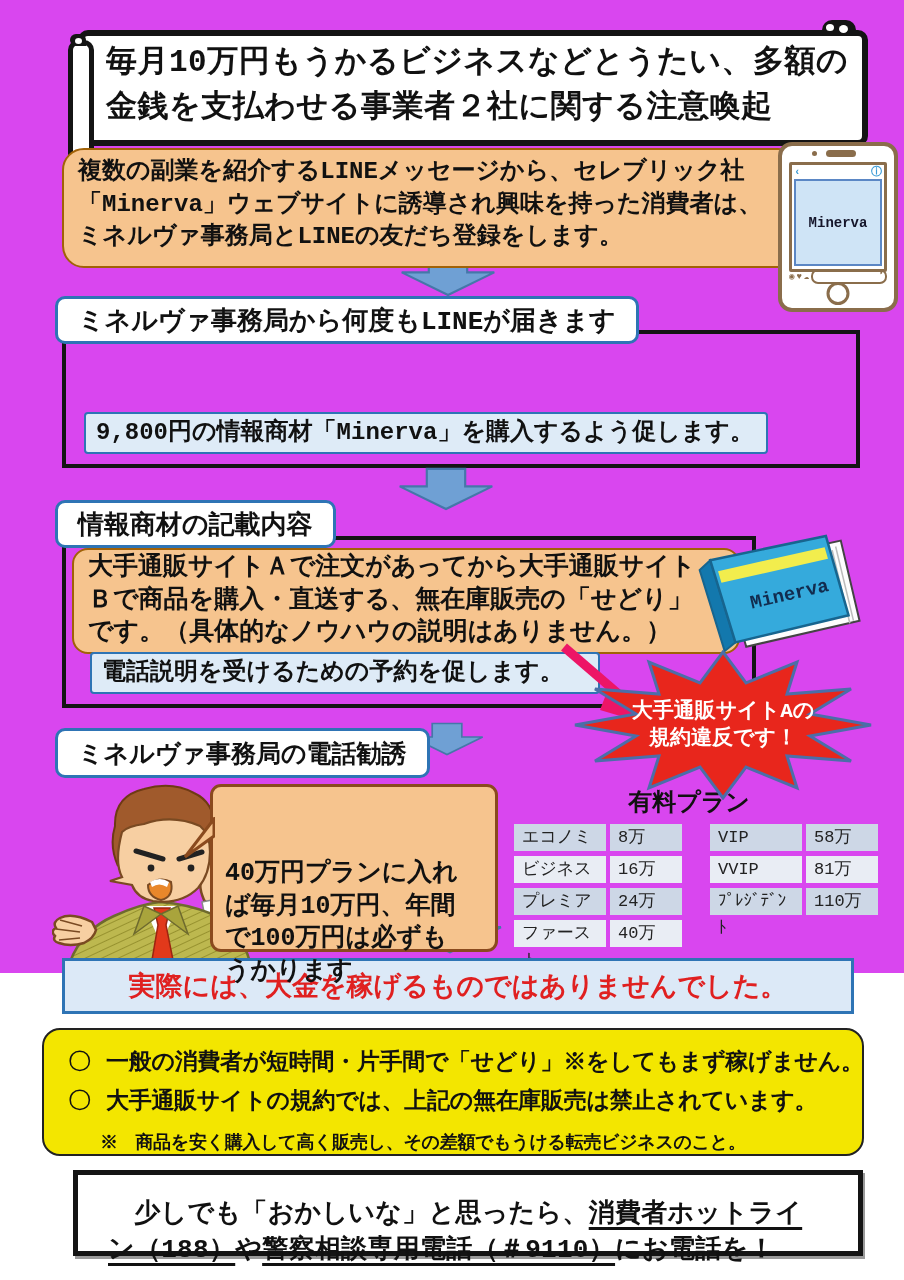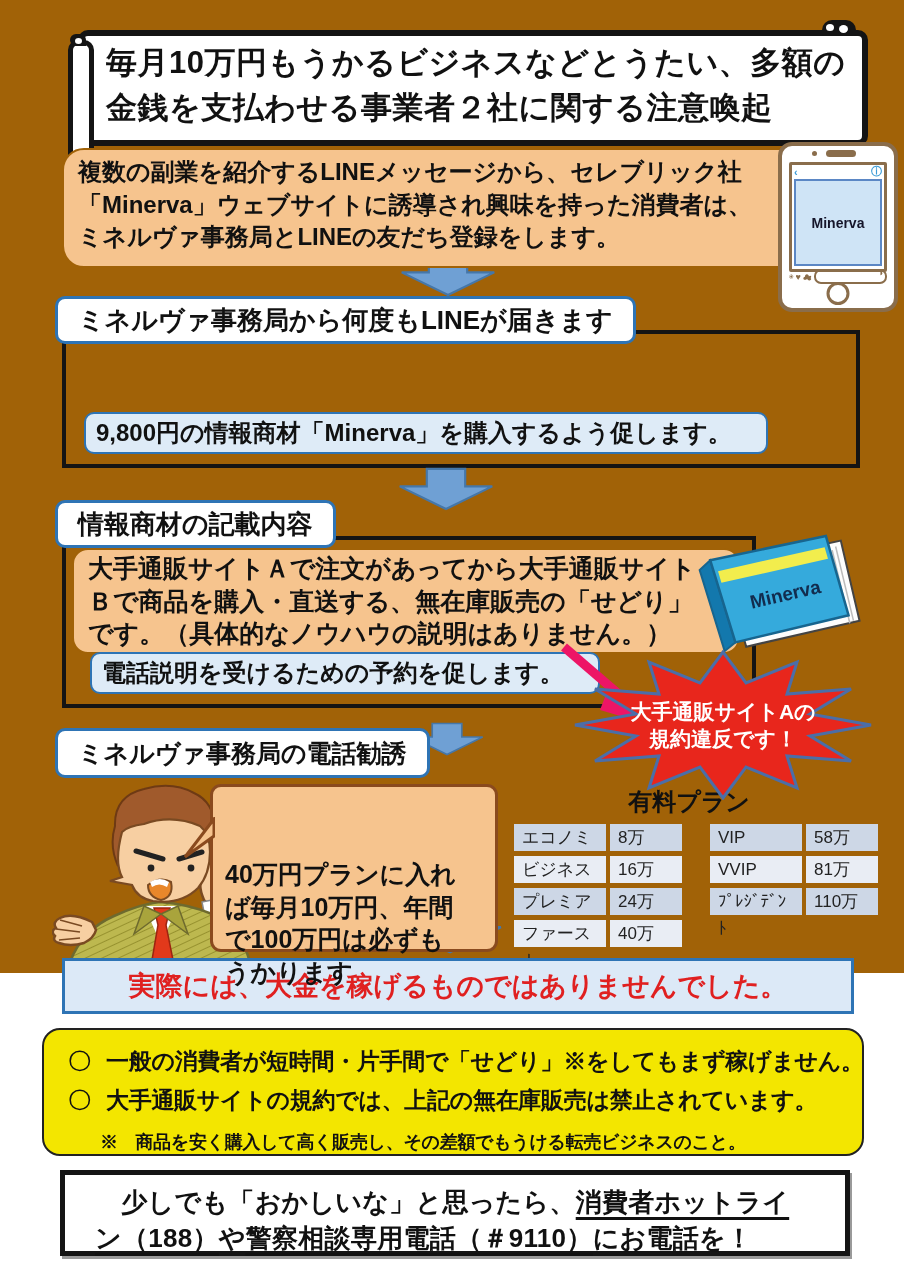--- a/index.html
+++ b/index.html
@@ -1,31 +1,31 @@
 <!DOCTYPE html>
 <html lang="ja"><head>
 <meta charset="utf-8">
 <style>
   html,body{margin:0;padding:0;}
   body{width:904px;height:1280px;background:#fff;font-family:"Liberation Sans",sans-serif;position:relative;overflow:hidden;}
-  #page{position:absolute;inset:0;width:904px;height:973px;background:#a16207;}
+  #page{position:absolute;inset:0;width:904px;height:973px;background:#d946ef;font-family:Liberation Mono, monospace;}
 
   
   .banner{position:absolute;left:78px;top:30px;width:778px;height:104px;background:#fff;border:6px solid #141414;border-radius:10px;z-index:3;}
   .banner-title{position:absolute;left:22px;top:5px;white-space:pre-line;font-size:31px;font-weight:700;color:#111;line-height:1.45;letter-spacing:0.5px;}
   .banner-roll{position:absolute;left:-16px;top:4px;width:16px;height:114px;background:#fff;border:5px solid #141414;border-radius:10px;z-index:4;}
   .banner-roll::before{content:"";position:absolute;left:-3px;top:-11px;width:16px;height:12px;background:#141414;border-radius:8px 8px 0 8px;}
   .banner-roll::after{content:"";position:absolute;left:2px;top:-7px;width:7px;height:6px;background:#fff;border-radius:50%;}
   .banner-curl{position:absolute;right:6px;top:-16px;width:34px;height:16px;background:#141414;border-radius:10px 10px 2px 2px;}
   .banner-curl::before{content:"";position:absolute;left:4px;top:4px;width:8px;height:7px;background:#fff;border-radius:50%;}
   .banner-curl::after{content:"";position:absolute;left:17px;top:5px;width:9px;height:8px;background:#fff;border-radius:50%;}
 
   
   .orange-box{position:absolute;background:#F6C48E;border:2px solid #a16207;border-radius:22px;font-weight:700;color:#111;white-space:pre-line;z-index:3;}
-  .blue-box{position:absolute;background:#DEEBF7;border:2px solid #2E74B5;border-radius:10px;font-weight:700;color:#111;z-index:3;}
+  .blue-box{position:absolute;background:#DEEBF7;border:2px solid #2E74B5;border-radius:4px;font-weight:700;color:#111;z-index:3;}
   .black-frame{position:absolute;border:4px solid #141414;background:transparent;z-index:1;}
   .sec-header{position:absolute;background:#fff;border:3px solid #2E74B5;border-radius:10px;font-weight:700;color:#111;font-size:26px;display:flex;align-items:center;padding:0 20px;z-index:4;}
 
   .intro-box{left:62px;top:148px;width:706px;height:104px;font-size:24px;line-height:1.36;padding:6px 14px;}
   .claim-box{left:72px;top:344px;width:742px;height:58px;font-size:25px;line-height:1.26;padding:3px 12px;border-radius:14px;}
   .action1-box{left:84px;top:412px;width:660px;height:38px;font-size:24px;line-height:38px;padding:0 10px;}
   .desc-box{left:72px;top:548px;width:636px;height:98px;font-size:25px;line-height:1.3;padding:2px 14px;border-radius:16px;}
   .action2-box{left:90px;top:652px;width:486px;height:38px;font-size:24px;line-height:38px;padding:0 10px;}
 
   
@@ -73,21 +73,21 @@
   
   .result-banner{position:absolute;left:62px;top:958px;width:786px;height:50px;background:#DCE9F7;border:3px solid #2E74B5;display:flex;align-items:center;justify-content:center;font-size:27px;font-weight:700;color:#E02020;z-index:2;}
 
   
   .warn-box{position:absolute;left:42px;top:1028px;width:822px;height:128px;background:#F3E600;border:2px solid #222;border-radius:18px;padding-top:16px;box-sizing:border-box;z-index:2;}
   .warn-line{display:flex;white-space:nowrap;font-size:23px;font-weight:700;color:#111;margin:0 0 8px 24px;letter-spacing:-0.3px;}
   .warn-marker{width:38px;flex:none;}
   .warn-note{font-size:18px;font-weight:700;color:#111;margin:14px 0 0 56px;white-space:nowrap;letter-spacing:-0.3px;}
 
   
-  .footer-box{position:absolute;left:60px;top:1170px;width:790px;height:86px;background:#fff;border:5px solid #141414;box-shadow:2px 3px 0 #9a9a9a;box-sizing:border-box;padding:9px 30px;font-size:26px;font-weight:700;color:#111;line-height:1.4;letter-spacing:0.3px;z-index:2;}
+  .footer-box{position:absolute;left:73px;top:1170px;width:790px;height:86px;background:#fff;border:5px solid #141414;box-shadow:2px 3px 0 #9a9a9a;box-sizing:border-box;padding:21px 30px;font-size:26px;font-weight:700;color:#111;line-height:1.4;letter-spacing:0.3px;z-index:2;}
   .u{text-decoration:underline;text-decoration-thickness:3px;text-underline-offset:6px;}
 </style>
 </head>
 <body>
 
 <div id="page">
 
   <div class="banner">
     <div class="banner-roll"></div>
     <div class="banner-curl"></div>

